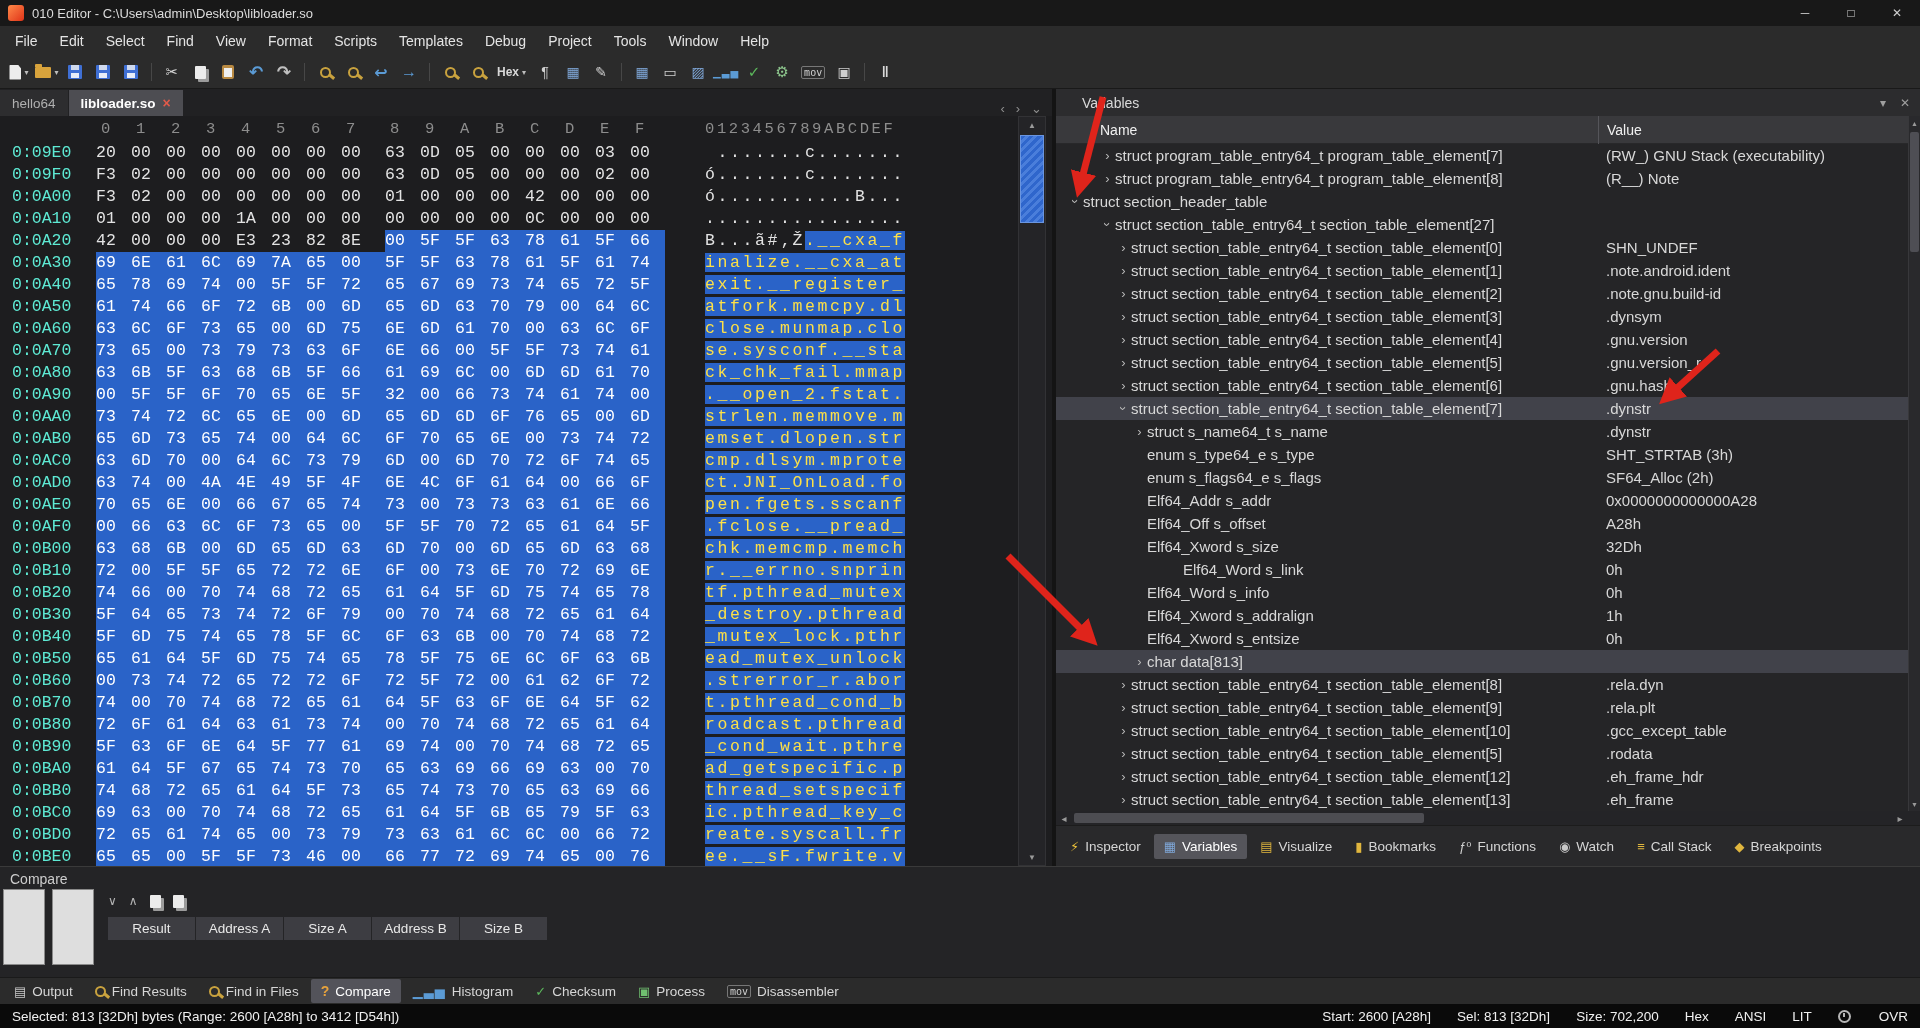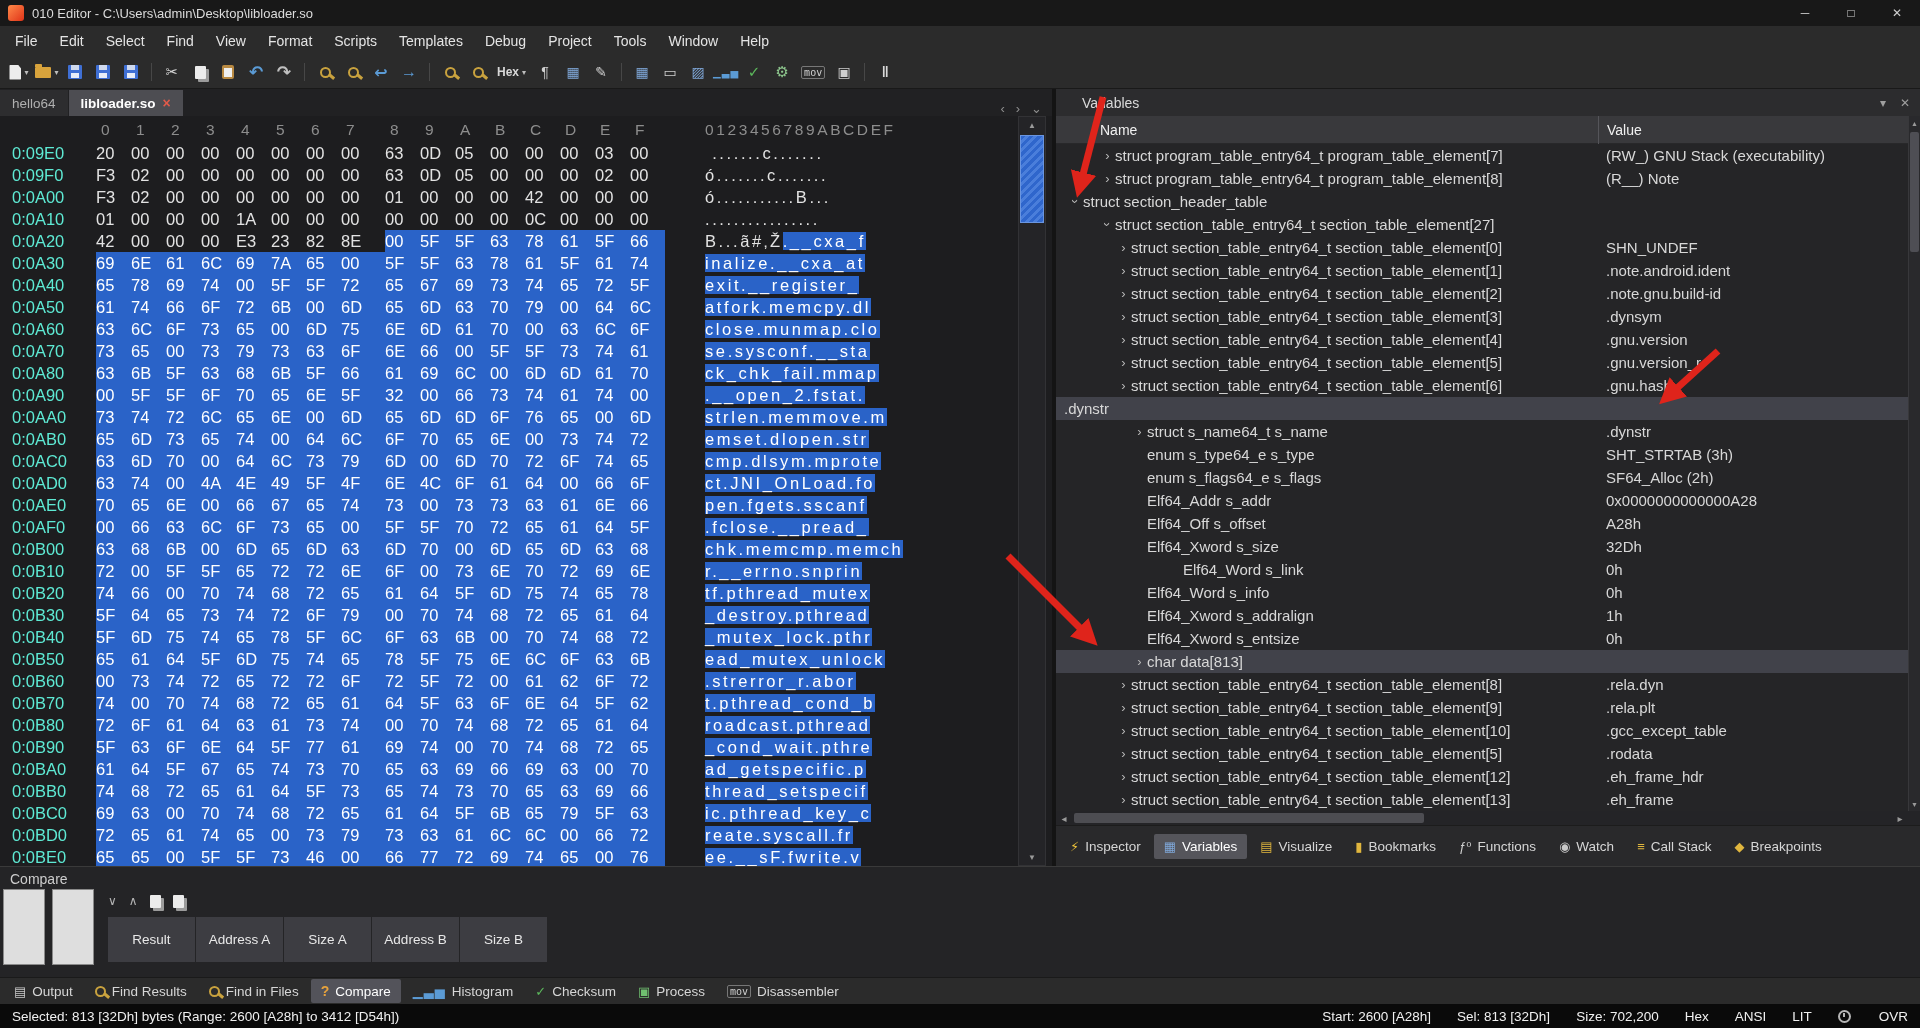--- a/index.html
+++ b/index.html
@@ -45,30 +45,30 @@
 
 .main{display:flex;height:777px}
 .left-col{width:1052px;display:flex;flex-direction:column;background:#1d1d1f}
 .tabbar{height:27px;background:#212123;display:flex;align-items:flex-end}
 .tab{height:26px;display:flex;align-items:center;padding:0 12px;font-size:13.5px;color:#b0b0b0;background:#2d2d2f;margin-right:1px}
 .tab.active{background:#4d4d52;color:#fff;font-weight:bold}
 .tab-close{color:#e05a4a;margin-left:7px;font-weight:bold;font-size:14px}
 .tabnav{margin-left:auto;display:flex;align-items:center;gap:11px;padding-right:10px;color:#8f8f8f;font-size:13px}
 
 .hexwrap{flex:1;position:relative;overflow:hidden}
-.hexrow{height:22px;line-height:22px;white-space:nowrap;font-family:Liberation Sans, sans-serif;font-size:16.5px}
+.hexrow{height:22px;line-height:22px;white-space:nowrap;font-family:Liberation Mono, monospace;font-size:16.5px}
 .hexrow.header{color:#8d8d8d;height:26px;line-height:27px;font-size:15.5px}
 .hexrow.header .byte{color:#8d8d8d;padding-left:5px}
 .hexrow.header .ascii{color:#8d8d8d}
 .addr{display:inline-block;width:96px;padding-left:12px;color:#5eead4}
 .byte{display:inline-block;width:35px;color:#e3e3e3}
 .hexrow > span:nth-child(9){width:44px}
 .byte.sel{background:#2a63c8;color:#fff}
 .ascii{display:inline-block;margin-left:40px;letter-spacing:2.6px;color:#e3e3e3;white-space:pre}
-.ascii .sel{background:#2a63c8;color:#ffffff}
+.ascii .sel{background:#2a63c8;color:#fde047}
 .vscroll{position:absolute;top:0;right:6px;width:28px;height:100%;background:#242427;border:1px solid #323235}
 .vs-btn{height:16px;display:flex;align-items:center;justify-content:center;color:#9a9a9a;font-size:8px}
 .vs-btn.down{position:absolute;bottom:0;left:0;right:0}
 .vs-thumb{position:absolute;left:1px;right:1px;top:18px;height:88px;background:repeating-linear-gradient(135deg,#2f66cc 0 3px,#4a7edb 3px 6px);border:1px solid #6a95e0}
 .splitter{width:4px;background:#141414}
 
 .right-col{flex:1;display:flex;flex-direction:column;background:#252527;min-width:0;position:relative}
 .panel-header{height:27px;background:#2c2c2e;display:flex;align-items:center;color:#dadada;font-size:14px;padding:0 10px}
 .panel-title{margin-left:16px}
 .panel-hicons{margin-left:auto;display:flex;gap:14px;color:#9f9f9f;font-size:12px}
@@ -96,21 +96,21 @@
 .picon{font-size:13px}
 
 .compare-panel{height:111px;background:#242426;border-top:1px solid #3a3a3a}
 .cmp-title{padding:4px 0 0 10px;font-size:14px;color:#cdcdcd}
 .cmp-body{display:flex;margin-top:2px}
 .cmp-boxes{display:flex;padding-left:3px;gap:7px}
 .cmp-box{width:42px;height:76px;background:#dedede;border:1px solid #8a8a8a}
 .cmp-right{margin-left:14px}
 .cmp-icons{display:flex;align-items:center;gap:12px;height:24px;color:#b5b5b5;font-size:12px}
 .cmp-cols{display:flex;margin-top:4px;gap:1px}
-.cmp-col{background:#3d3d42;color:#e8e8e8;font-size:13.5px;padding:15px 0;width:87px;text-align:center}
+.cmp-col{background:#3d3d42;color:#e8e8e8;font-size:13.5px;padding:4px 0;width:87px;text-align:center}
 
 .bottom-toolbar{height:27px;background:#2b2b2b;border-top:1px solid #1a1a1a;display:flex;align-items:center;padding-left:4px;gap:2px}
 .btab{display:flex;align-items:center;gap:6px;padding:4px 10px;font-size:13.5px;color:#d6d6d6;border-radius:2px}
 .btab.active{background:#53535a;color:#fff}
 .bicon{font-size:13px}
 .ic-win{color:#c9c9c9}
 .ic-q{color:#e8a33c;font-weight:bold;font-size:14px}
 .ic-proc{color:#6fbf6f}
 .ic-mov{font-family:"DejaVu Sans Mono",monospace;font-size:10px;border:1px solid #777;padding:0 2px;border-radius:2px;color:#cfcfcf}
 .statusbar{height:24px;background:#0a0a0a;display:flex;align-items:center;color:#f0f0f0;font-size:13.5px;padding:0 12px}
@@ -394,20 +394,24 @@
           <div class="vvalue">.gnu.version_r</div>
         </div>
         <div class="vrow">
           <div class="vname" style="padding-left: 60px;">
             <span class="arr">›</span>
             <span>struct section_table_entry64_t section_table_element[6]</span>
           </div>
           <div class="vvalue">.gnu.hash</div>
         </div>
         <div class="vrow selrow">
+          <div class="vname" style="padding-left: 60px;">
+            <span class="arr exp">›</span>
+            <span>struct section_table_entry64_t section_table_element[7]</span>
+          </div>
           <div class="vvalue">.dynstr</div>
         </div>
         <div class="vrow">
           <div class="vname" style="padding-left: 76px;">
             <span class="arr">›</span>
             <span>struct s_name64_t s_name</span>
           </div>
           <div class="vvalue">.dynstr</div>
         </div>
         <div class="vrow">

